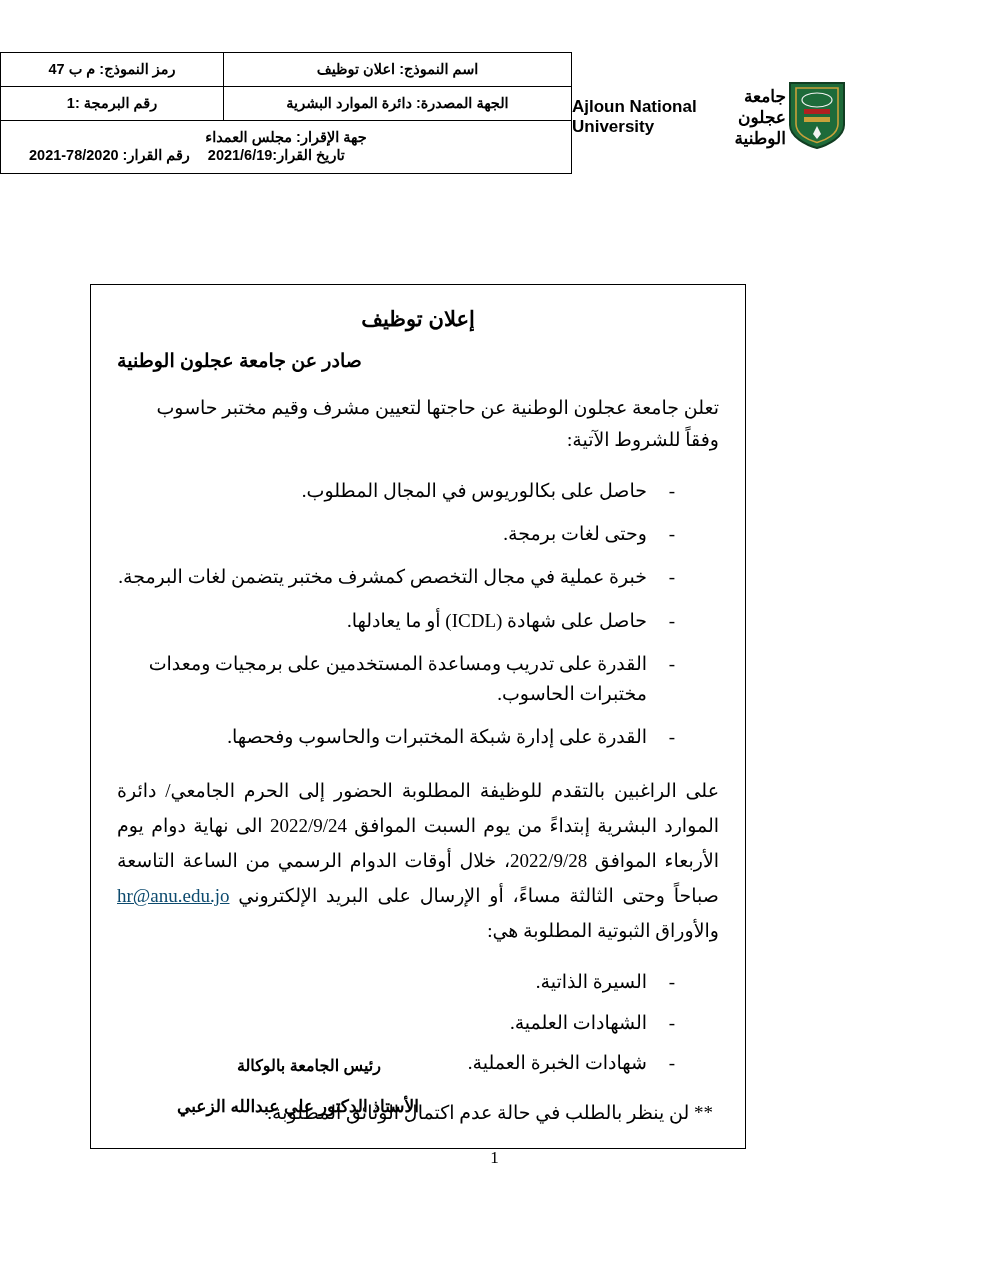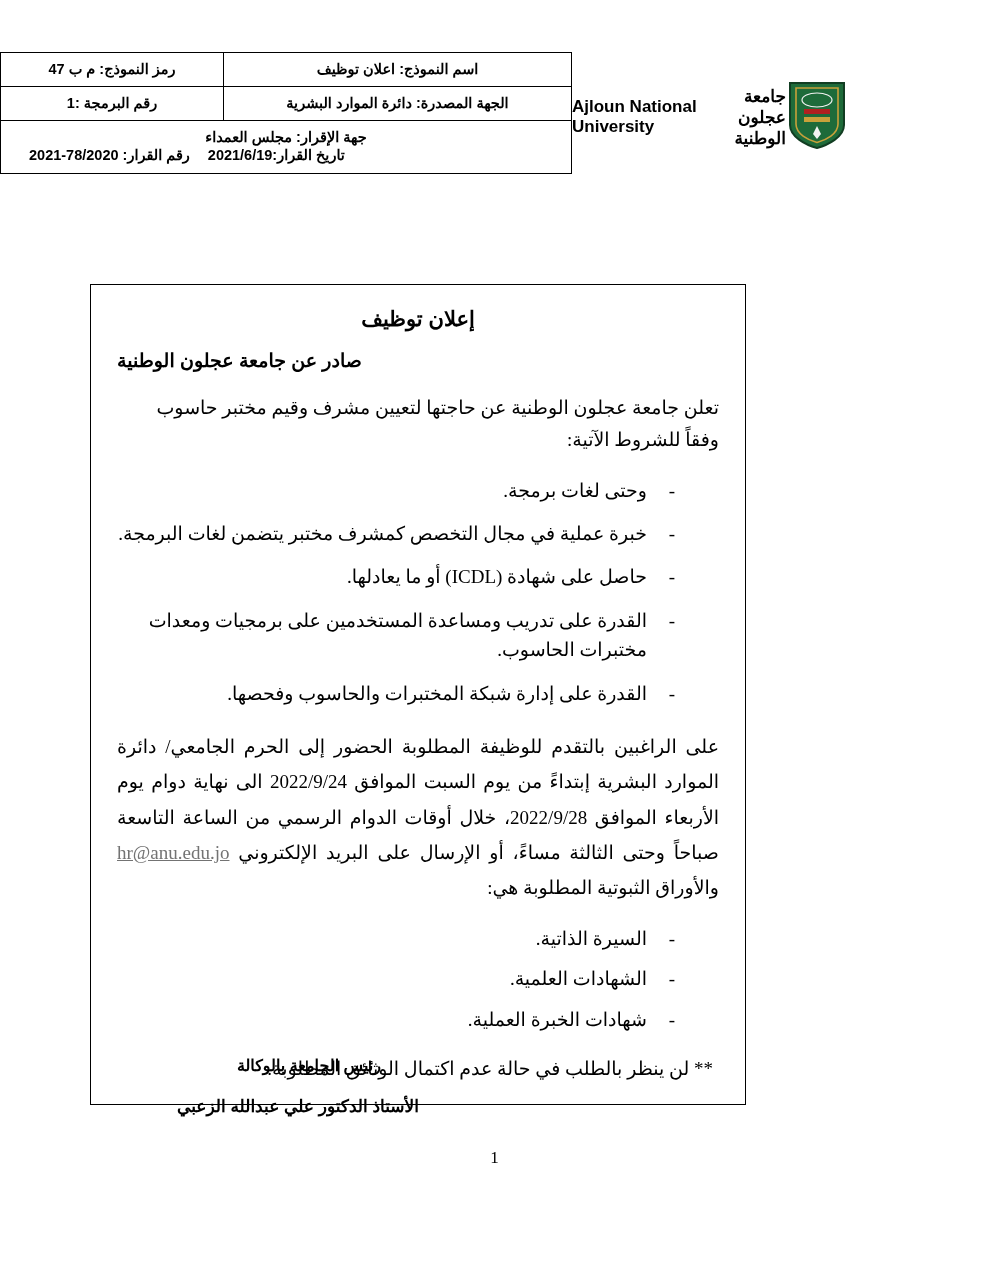--- a/index.html
+++ b/index.html
@@ -138,21 +138,21 @@
   }
   .ann-body {
     font-size: 19px;
     line-height: 1.85;
     text-align: justify;
     text-align-last: right;
     margin-top: 14px;
     margin-bottom: 6px;
   }
   .ann-body a {
-    color: #737373;
+    color: #0c4a6e;
     text-decoration: underline;
     direction: ltr;
     unicode-bidi: embed;
   }
   ul.docs {
     list-style: none;
     margin: 14px 0 0 0;
     padding: 0;
   }
   ul.docs li {
@@ -246,20 +246,21 @@
   </div>
 
 </div>
 
 <div class="announce">
   <div class="ann-title">إعلان توظيف</div>
   <div class="ann-sub">صادر عن جامعة عجلون الوطنية</div>
   <div class="ann-intro">تعلن جامعة عجلون الوطنية عن حاجتها لتعيين مشرف وقيم مختبر حاسوب وفقاً للشروط الآتية:</div>
 
   <ul class="req">
+    <li>حاصل على بكالوريوس في المجال المطلوب.</li>
     <li>وحتى لغات برمجة.</li>
     <li>خبرة عملية في مجال التخصص كمشرف مختبر يتضمن لغات البرمجة.</li>
     <li>حاصل على شهادة (ICDL) أو ما يعادلها.</li>
     <li>القدرة على تدريب ومساعدة المستخدمين على برمجيات ومعدات مختبرات الحاسوب.</li>
     <li>القدرة على إدارة شبكة المختبرات والحاسوب وفحصها.</li>
   </ul>
 
   <div class="ann-body">
     <span>على الراغبين بالتقدم للوظيفة المطلوبة الحضور إلى الحرم الجامعي/ دائرة الموارد البشرية إبتداءً من يوم السبت الموافق 2022/9/24 الى نهاية دوام يوم الأربعاء الموافق 2022/9/28، خلال أوقات الدوام الرسمي من الساعة التاسعة صباحاً وحتى الثالثة مساءً، أو الإرسال على البريد الإلكتروني </span><a href="#">hr@anu.edu.jo</a><span> والأوراق الثبوتية المطلوبة هي:</span>
   </div>

